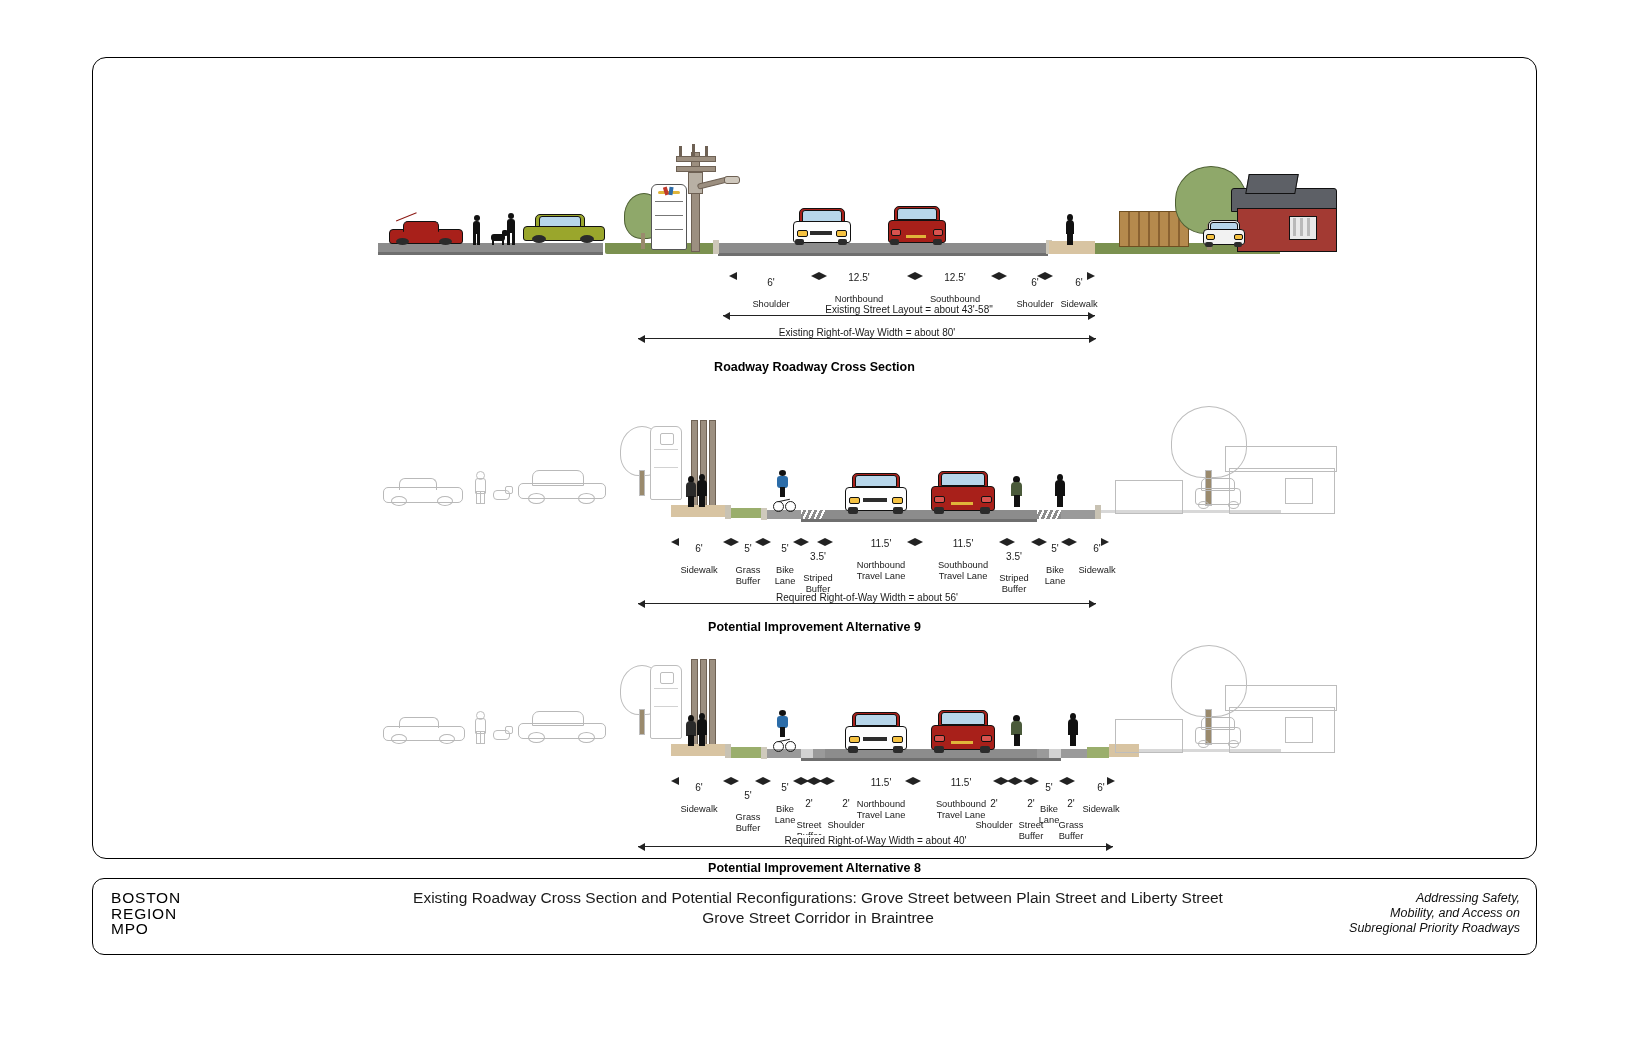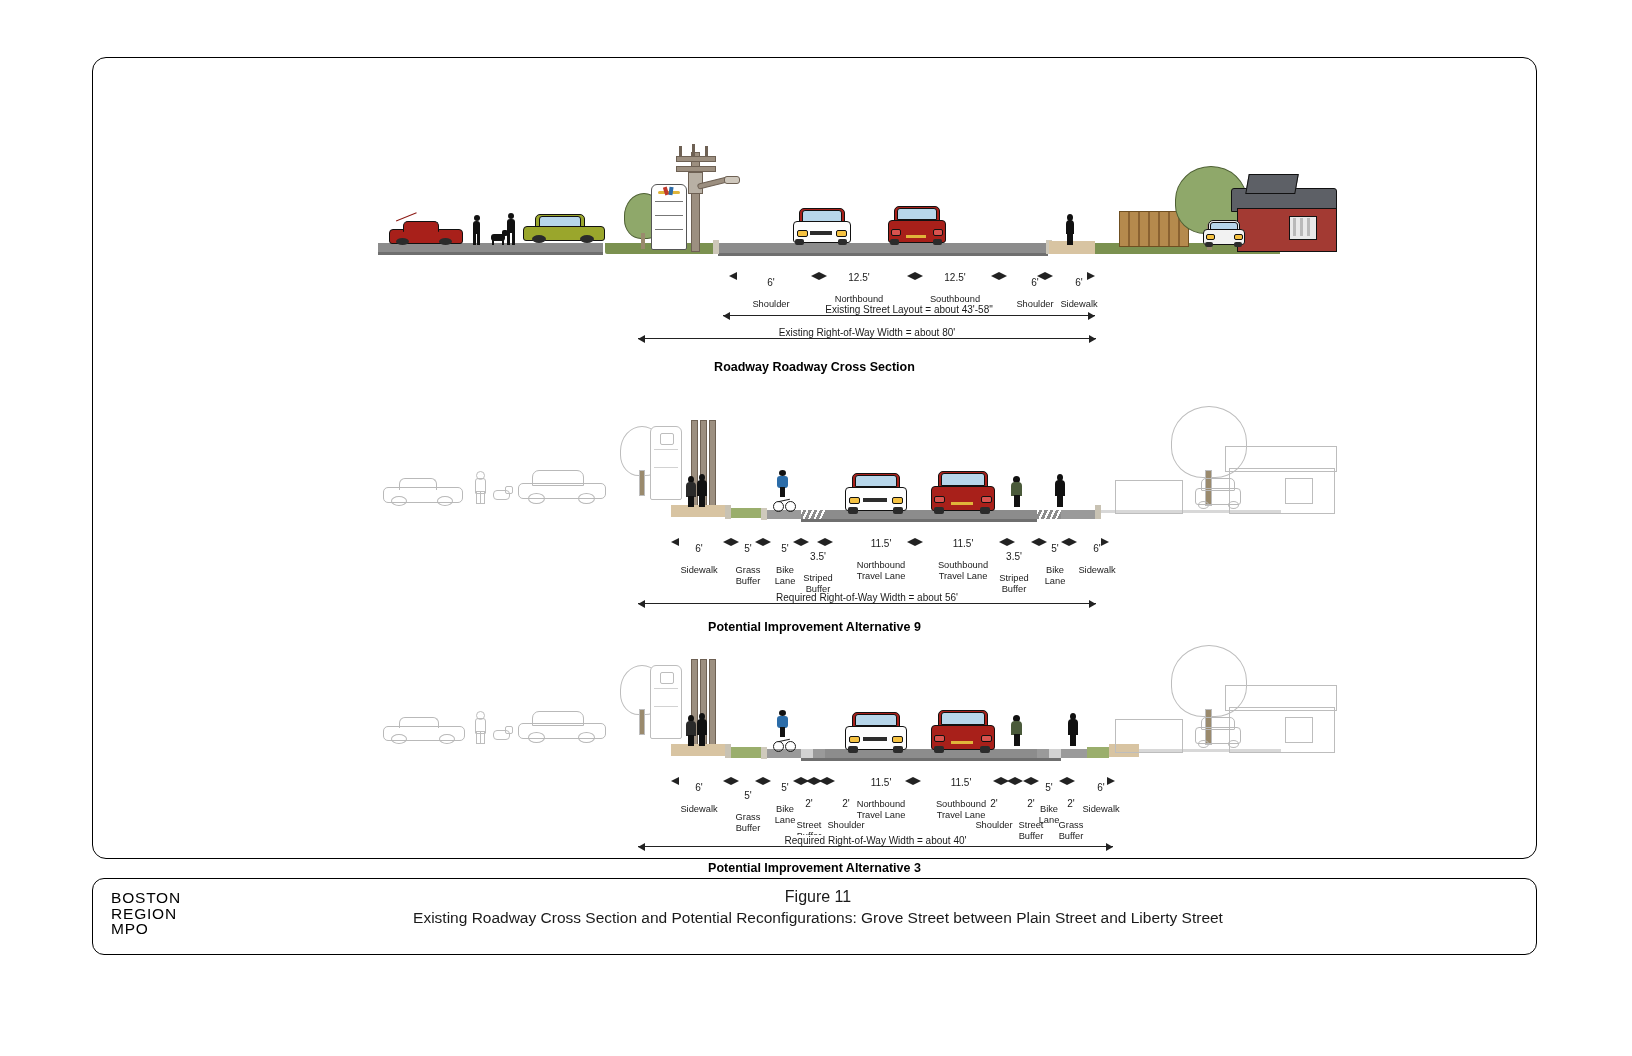--- a/index.html
+++ b/index.html
@@ -725,32 +725,37 @@
         </div>
 
         <div class="totalbar" style="left:545px;top:238px;width:475px;">
           <div class="ln"></div>
             <div class="cap-l"></div>
             <div class="cap-r"></div>
           <span class="lbl">Required Right-of-Way Width = about 40'</span>
         </div>
       </div>
 
-      <div class="panel-title" style="top:258px;">Potential Improvement Alternative 3</div>
+      <div class="panel-title" style="top:258px;">Potential Improvement Alternative 8</div>
     </div>
 
   </div>
 
   <div class="footer-frame">
     <div class="footer-inner">
       <div class="mpo-logo">
         <div>BOSTON</div>
         <div>REGION</div>
         <div>MPO</div>
       </div>
       <div class="footer-center">
-        <div class="fig-no">Figure 11</div>
         <div class="fig-t1">Existing Roadway Cross Section and Potential Reconfigurations: Grove Street between Plain Street and Liberty Street</div>
+        <div class="fig-t2">Grove Street Corridor in Braintree</div>
+      </div>
+      <div class="footer-right">
+        <div>Addressing Safety,</div>
+        <div>Mobility, and Access on</div>
+        <div>Subregional Priority Roadways</div>
       </div>
     </div>
   </div>
 
 </div>
 
 </body></html>

